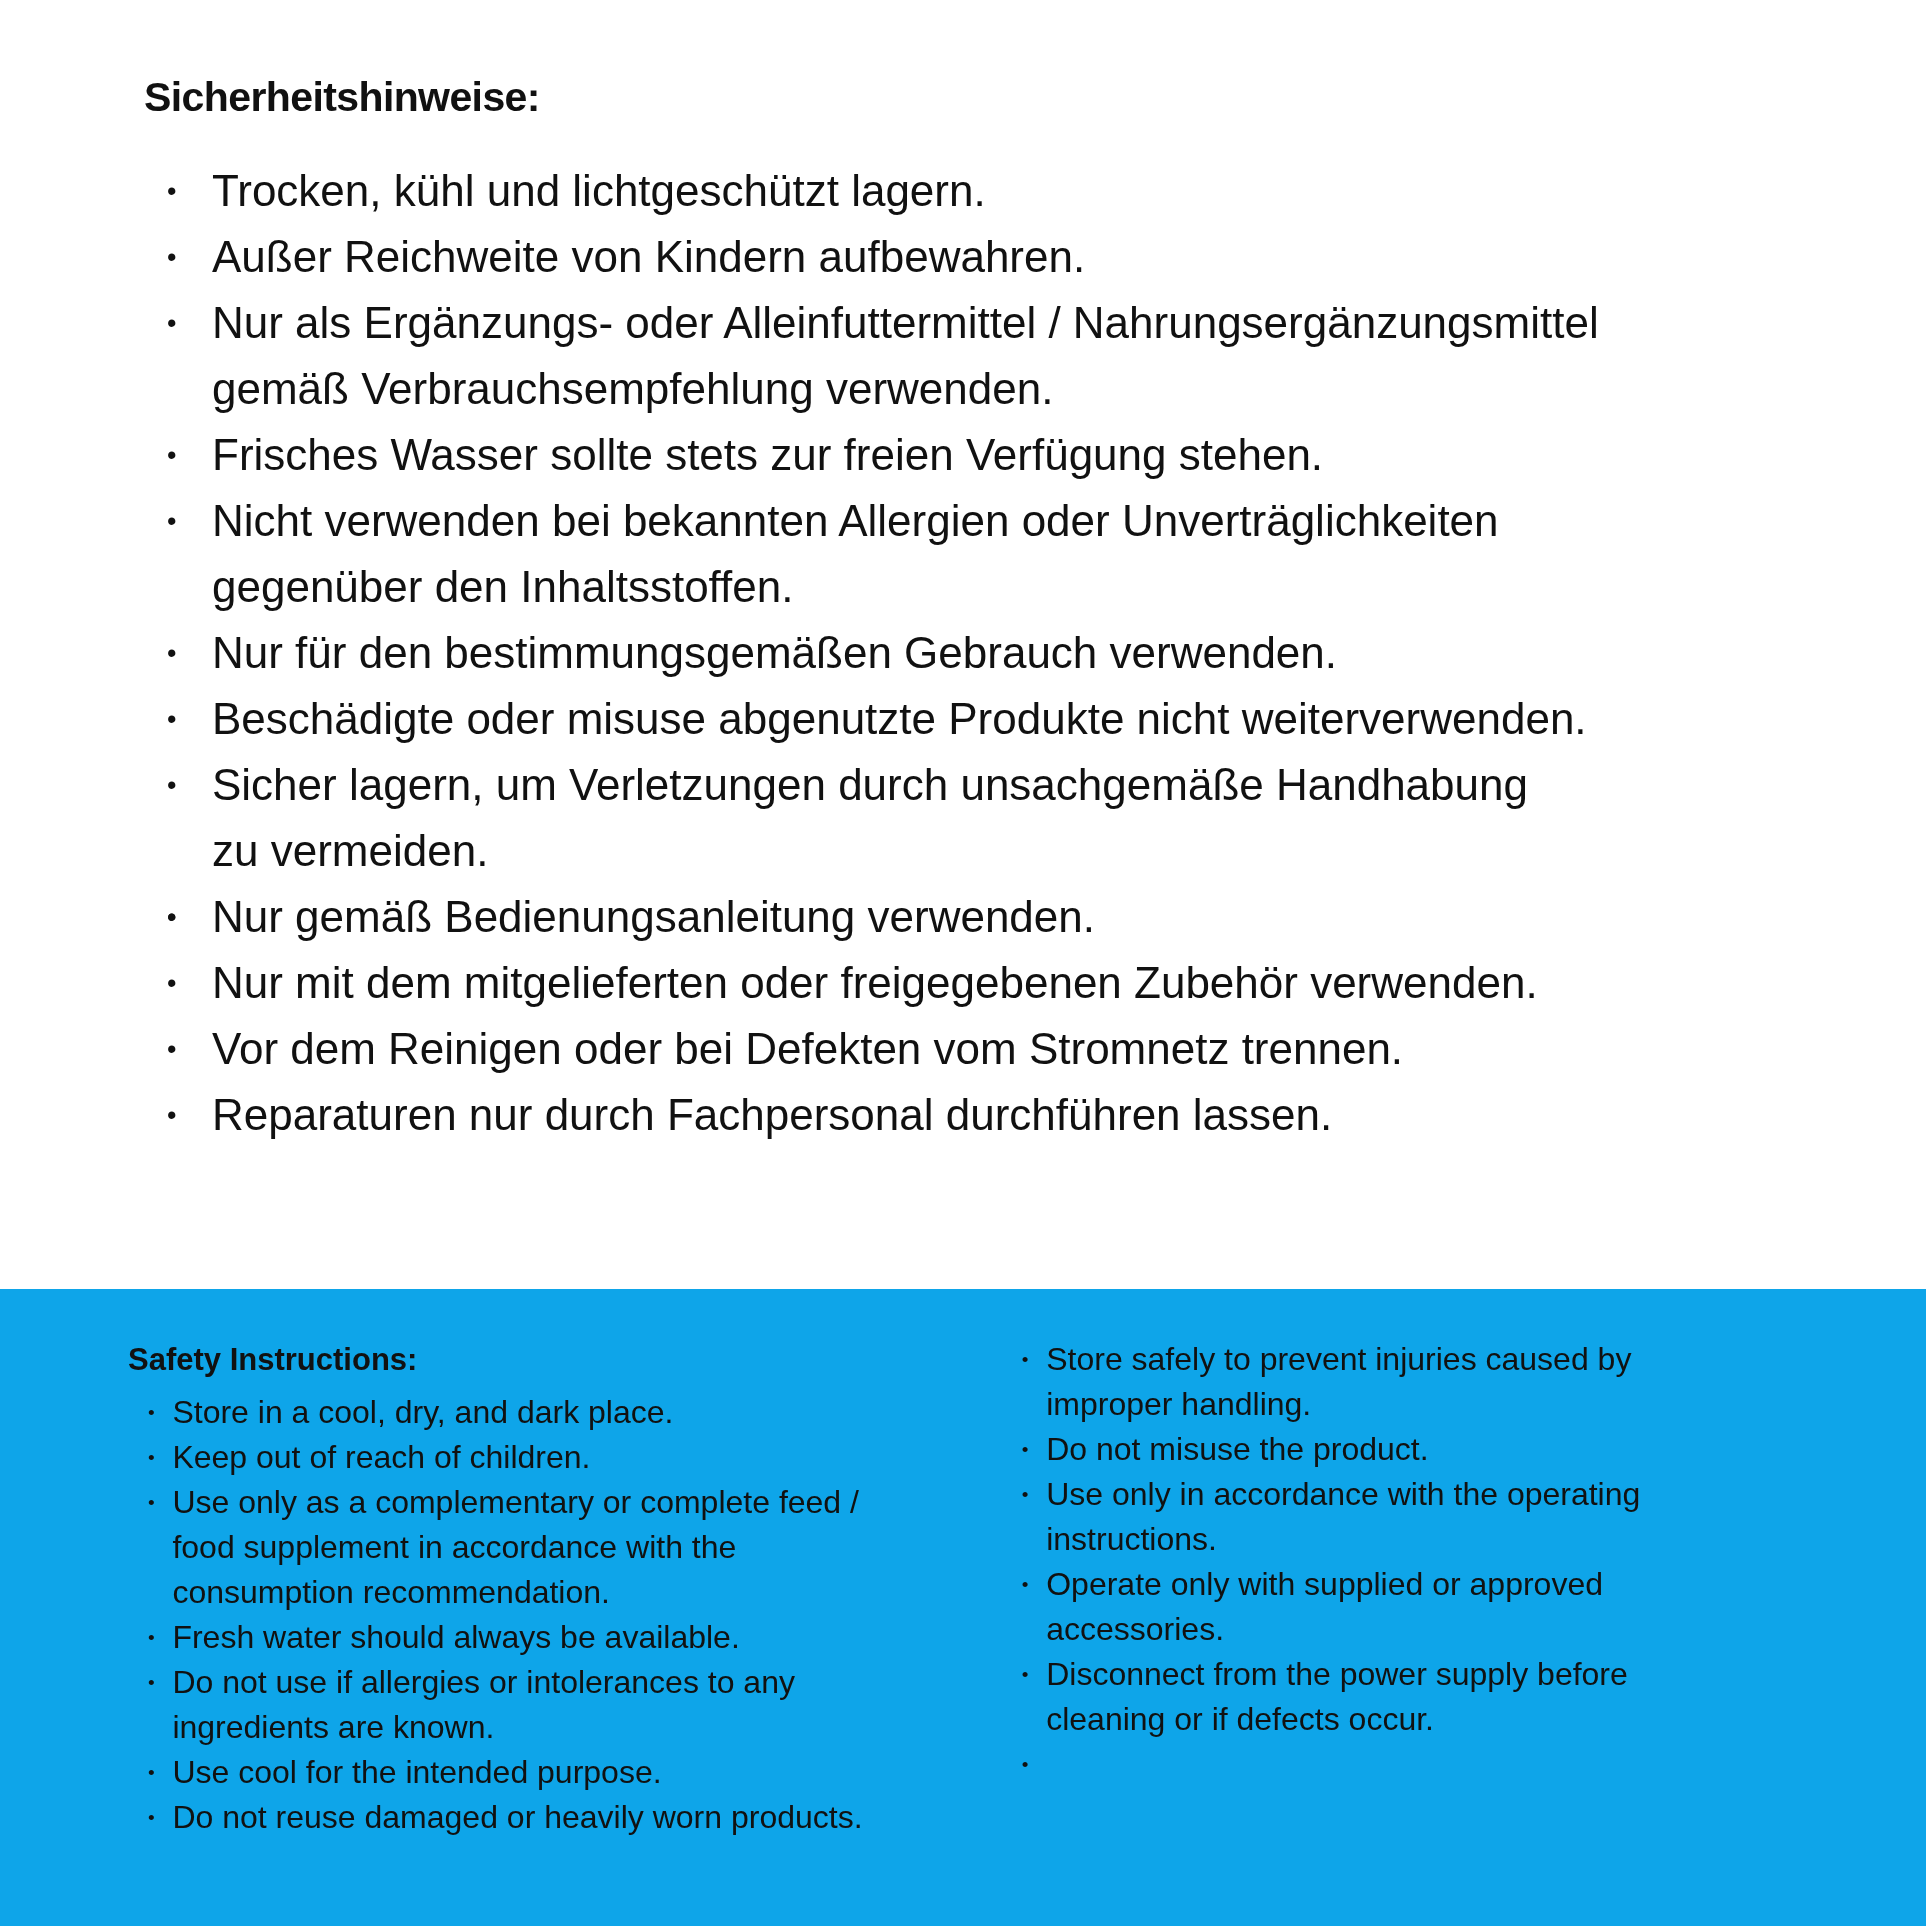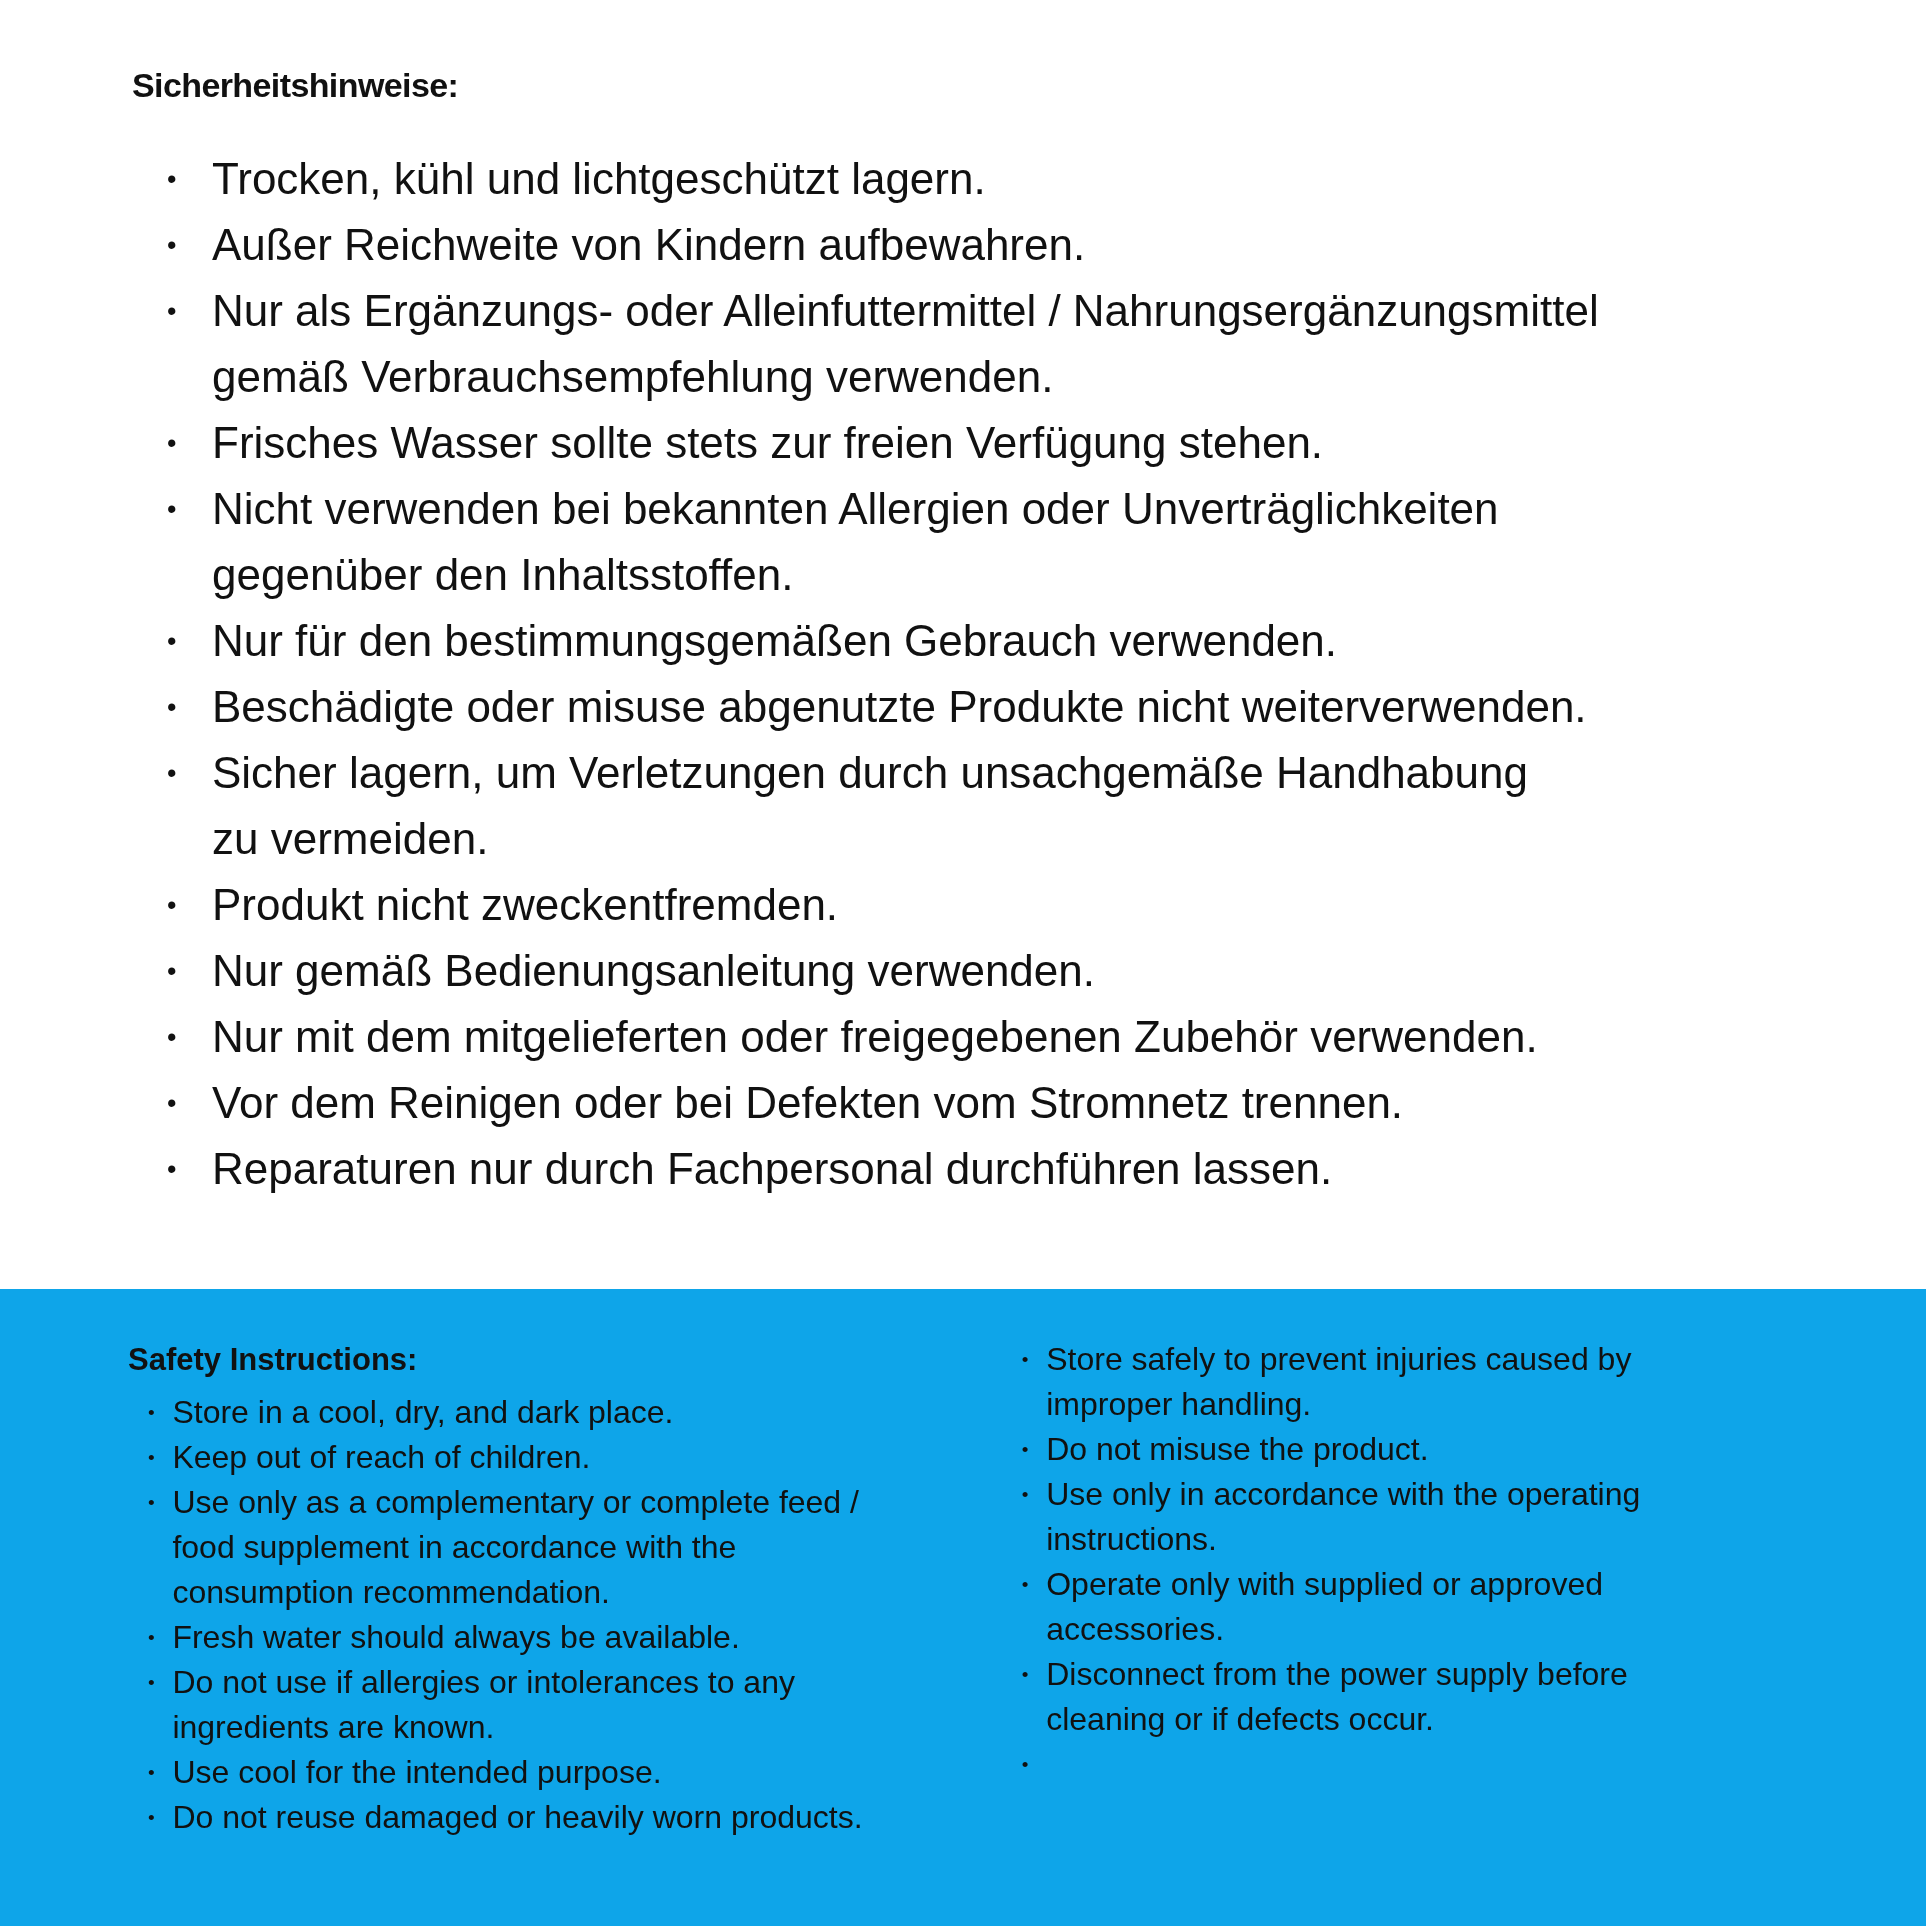--- a/index.html
+++ b/index.html
@@ -19,22 +19,22 @@
     height: 1926px;
   }
   
   .de-section {
     box-sizing: border-box;
     height: 1289px;
     padding: 56px 64px 0 132px;
     background: #ffffff;
   }
   .de-title {
-    margin: 0;
-    font-size: 34px;
+    margin: 12px;
+    font-size: 41px;
     line-height: 59px;
     font-weight: 700;
     letter-spacing: -0.6px;
   }
   .de-list {
     list-style: none;
     margin: 31px 0 0 0;
     padding: 0;
   }
   .de-list li {
@@ -105,21 +105,21 @@
     <h1 class="de-title">Sicherheitshinweise:</h1>
     <ul class="de-list" id="de-list">
         <li><span class="bullet">•</span><span class="txt">Trocken, kühl und lichtgeschützt lagern.</span></li>
         <li><span class="bullet">•</span><span class="txt">Außer Reichweite von Kindern aufbewahren.</span></li>
         <li><span class="bullet">•</span><span class="txt">Nur als Ergänzungs- oder Alleinfuttermittel / Nahrungsergänzungsmittel<br>gemäß Verbrauchsempfehlung verwenden.</span></li>
         <li><span class="bullet">•</span><span class="txt">Frisches Wasser sollte stets zur freien Verfügung stehen.</span></li>
         <li><span class="bullet">•</span><span class="txt">Nicht verwenden bei bekannten Allergien oder Unverträglichkeiten<br>gegenüber den Inhaltsstoffen.</span></li>
         <li><span class="bullet">•</span><span class="txt">Nur für den bestimmungsgemäßen Gebrauch verwenden.</span></li>
         <li><span class="bullet">•</span><span class="txt">Beschädigte oder misuse abgenutzte Produkte nicht weiterverwenden.</span></li>
         <li><span class="bullet">•</span><span class="txt">Sicher lagern, um Verletzungen durch unsachgemäße Handhabung<br>zu vermeiden.</span></li>
-        <li><span class="bullet">•</span><span class="txt">Produkt nicht zweckentfremden.</span></li>
+        <li><span class="bullet">•</span></li>
         <li><span class="bullet">•</span><span class="txt">Nur gemäß Bedienungsanleitung verwenden.</span></li>
         <li><span class="bullet">•</span><span class="txt">Nur mit dem mitgelieferten oder freigegebenen Zubehör verwenden.</span></li>
         <li><span class="bullet">•</span><span class="txt">Vor dem Reinigen oder bei Defekten vom Stromnetz trennen.</span></li>
         <li><span class="bullet">•</span><span class="txt">Reparaturen nur durch Fachpersonal durchführen lassen.</span></li>
       </ul>
   </section>
 
   <section class="en-section">
     <div class="col-left">
       <h2 class="en-title">Safety Instructions:</h2>

